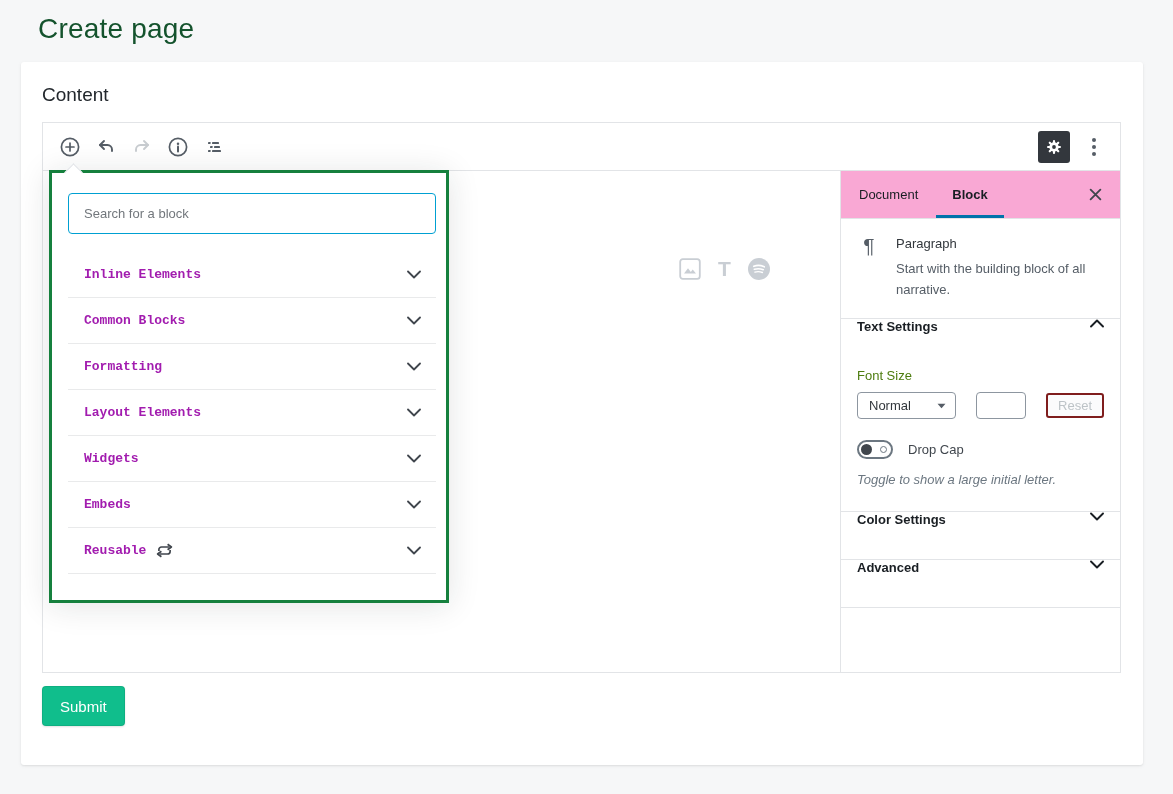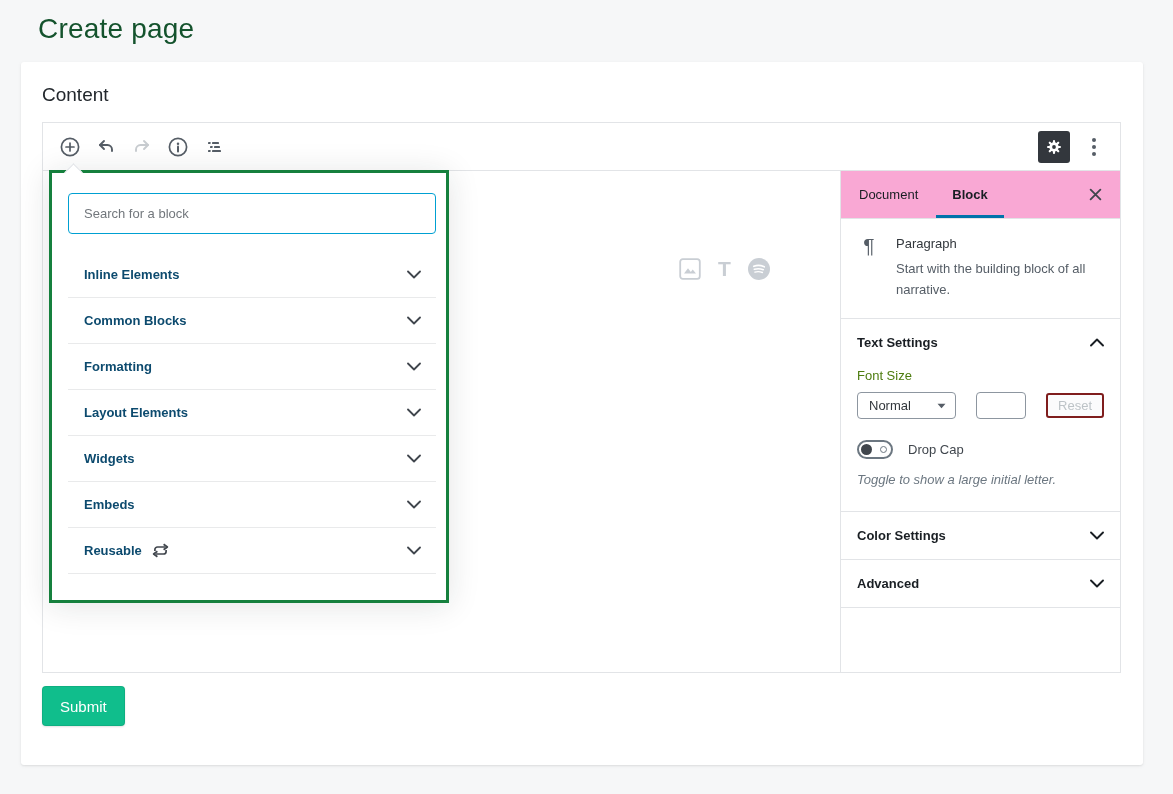--- a/index.html
+++ b/index.html
@@ -65,21 +65,21 @@
   .sb-close { margin-left: auto; margin-right: 7px; width: 36px; background: transparent; border: none; cursor: pointer;
     display:flex; align-items:center; justify-content:center; }
 
   .block-card { padding: 15px 16px 18px; border-bottom: 1px solid #e2e4e7; display: flex; gap: 15px; }
   .pilcrow { font-size: 21px; color: #555d66; line-height: 1.1; width: 24px; text-align:center; }
   .block-card-title { font-size: 13px; color: #32373c; padding-top: 2px; }
   .block-card-desc { font-size: 13px; color: #555d66; line-height: 1.62; margin-top: 7px; max-width: 205px; }
 
   .panel-header {
     height: 47px; width: 100%; padding: 0 16px; border: none; background: transparent; cursor: pointer;
-    display: flex; align-items: center; justify-content: space-between;
+    display: flex; justify-content: space-between;
     font-size: 13px; font-weight: bold; color: #191e23; font-family: inherit;
   }
   .panel-sep { border-bottom: 1px solid #e2e4e7; }
 
   .ts-body { padding: 2px 16px 24px; }
   .field-label { font-size: 13px; color: #4d7c0f; margin-bottom: 9px; }
   .fs-row { display: flex; align-items: center; gap: 20px; }
   .select {
     width: 110px; height: 27px; border: 1px solid #8d96a0; border-radius: 4px; background:#fff;
     display: flex; align-items: center; justify-content: space-between; padding: 0 9px 0 11px; cursor: pointer;
@@ -118,21 +118,21 @@
     font-size: 13px; color: #32373c; padding: 0 15px; outline: none; font-family: inherit;
   }
   .search-input::placeholder { color: #72777c; }
   .cat-list { margin-top: 18px; }
   .cat-row {
     margin: 0 16px; height: 46px; padding: 0 15px 0 16px;
     border-bottom: 1px solid #e9eaeb;
     display: flex; align-items: center; cursor: pointer; background: transparent; width: 368px;
     border-top: none; border-left: none; border-right: none; font-family: inherit;
   }
-  .cat-label { font-size: 13px; font-weight: bold; color: #0c4a6e; }
+  .cat-label { font-size: 13px; font-weight: bold; color: #a21caf; font-family: Liberation Mono, monospace; }
   .cat-row .spacer { flex: 1; }
   .reusable-icon { margin-left: 9px; display: flex; align-items: center; }
 
   
   .submit-btn {
     position: absolute; left: 21px; top: 624px; height: 40px; padding: 0 17px;
     background: var(--submit_green, #10be8c); color: #fff; font-size: 15px; font-family: inherit;
     border: 1px solid rgba(0,0,0,.08); border-radius: 4px; cursor: pointer;
     box-shadow: 0 1px 2px rgba(0,0,0,.12);
   }

